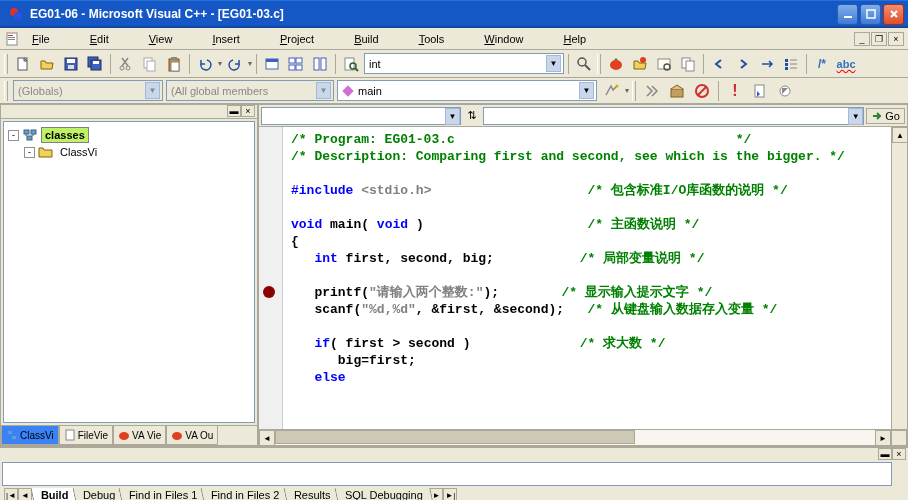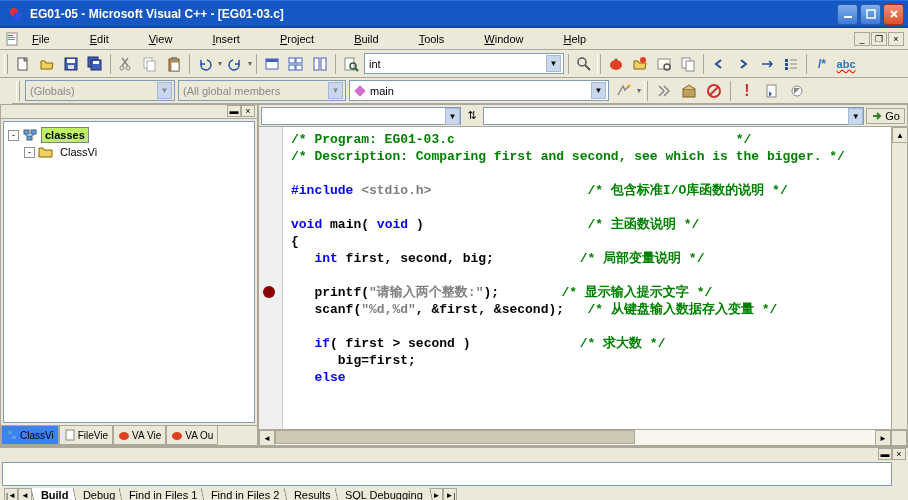--- a/index.html
+++ b/index.html
@@ -14,21 +14,21 @@
 .tb-close { background: linear-gradient(to bottom, #f08f73, #e04e2a); border: 1px solid #a82d16; }
 
 .menubar { background: #ece9d8; height: 22px; display: flex; align-items: center; padding: 0 4px; border-bottom: 1px solid #aca899; }
 .menubar-icon { width: 16px; height: 16px; margin-right: 6px; }
 .menu-item { padding: 2px 6px; cursor: default; }
 .menu-item u { text-decoration: underline; }
 .mdi-btns { margin-left: auto; display: flex; gap: 1px; }
 .mdi-btn { width: 16px; height: 14px; background: #ece9d8; border: 1px solid #aca899; font-size: 9px; display: flex; align-items: center; justify-content: center; }
 
 .toolbar { background: #ece9d8; height: 28px; display: flex; align-items: center; padding: 2px 4px; border-bottom: 1px solid #aca899; gap: 2px; }
-.toolbar2 { background: #ece9d8; height: 26px; display: flex; align-items: center; padding: 2px 4px; border-bottom: 1px solid #aca899; gap: 3px; margin-left: 12px; }
+.toolbar2 { background: #ece9d8; height: 26px; display: flex; align-items: center; padding: 2px 4px; border-bottom: 1px solid #aca899; gap: 3px; }
 .tb-grip { width: 4px; height: 20px; border-left: 1px solid #fff; border-right: 1px solid #aca899; margin-right: 2px; }
 .tb-btn { width: 22px; height: 22px; display: flex; align-items: center; justify-content: center; cursor: default; }
 .tb-sep { width: 1px; height: 20px; background: #aca899; margin: 0 2px; }
 .tb-combo { height: 21px; background: #fff; border: 1px solid #7f9db9; display: flex; align-items: center; padding: 0 2px 0 4px; font-size: 11px; }
 .tb-combo-drop { width: 15px; height: 17px; background: #c8d7eb; border: 1px solid #a5b8d4; margin-left: auto; display: flex; align-items: center; justify-content: center; font-size: 8px; }
 .tb-combo-disabled { background: #ece9d8; color: #888; }
 
 .main-area { display: flex; height: 342px; }
 .side-panel { width: 258px; background: #ece9d8; border: 1px solid #aca899; display: flex; flex-direction: column; }
 .side-header { height: 14px; background: #ece9d8; display: flex; justify-content: flex-end; padding: 0 2px; border-bottom: 1px solid #aca899; }
@@ -82,21 +82,21 @@
 </head>
 <body>
 
 <div class="titlebar">
   <span class="titlebar-icon">
     <svg width="16" height="16">
         <circle cx="6" cy="6" r="4" fill="#e03030"></circle>
         <circle cx="10" cy="10" r="4" fill="#3050e0"></circle>
       </svg>
   </span>
-  <span class="titlebar-text">EG01-05 - Microsoft Visual C++ - [EG01-03.c]</span>
+  <span class="titlebar-text">EG01-06 - Microsoft Visual C++ - [EG01-03.c]</span>
   <div class="titlebar-btns">
     <div class="titlebar-btn tb-min">
         <svg width="10" height="10">
           <rect x="1" y="7" width="8" height="2" fill="#fff"></rect>
         </svg>
       </div>
     <div class="titlebar-btn tb-max">
         <svg width="10" height="10">
           <rect x="1" y="1" width="8" height="8" fill="none" stroke="#fff" stroke-width="1.5"></rect>
         </svg>

